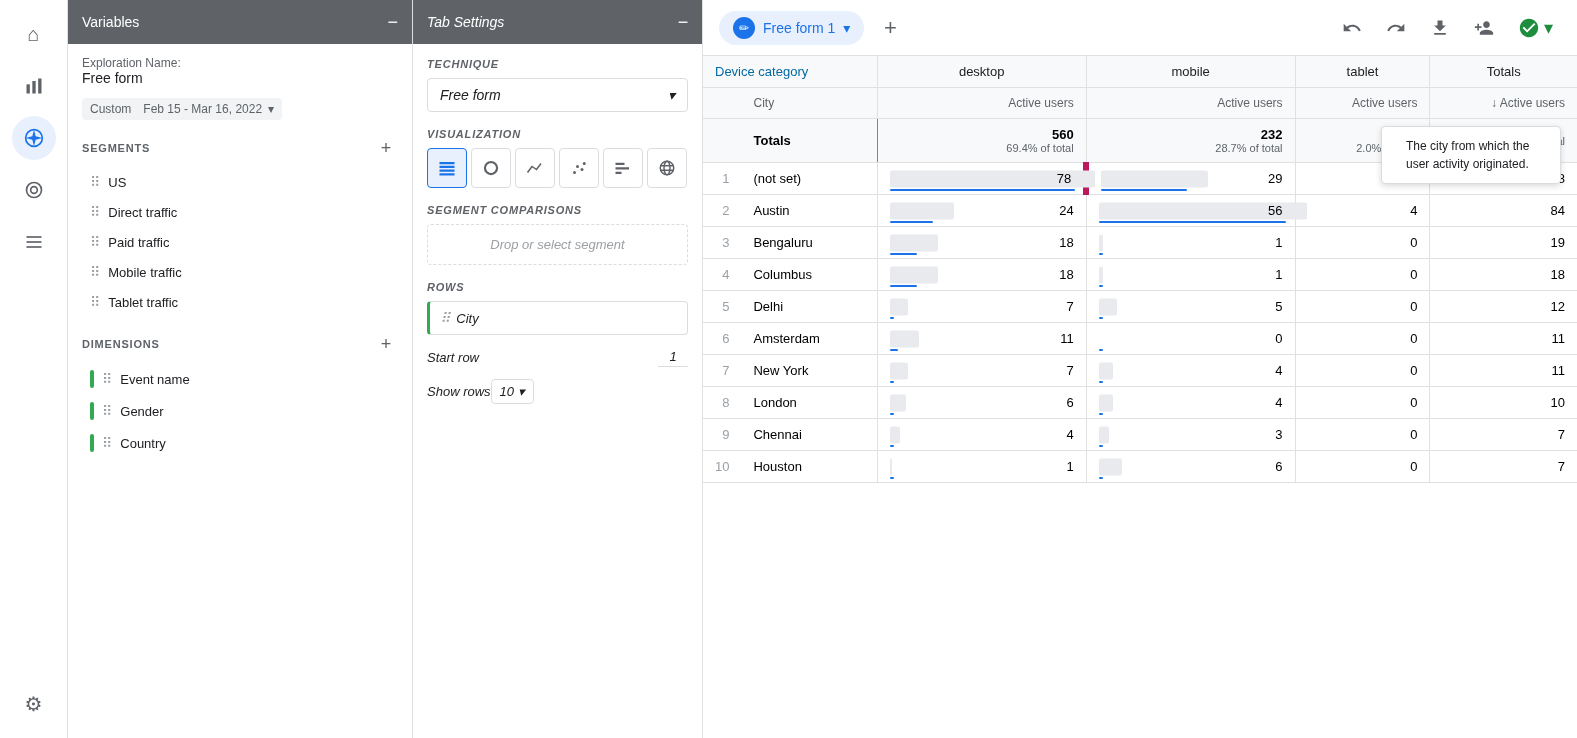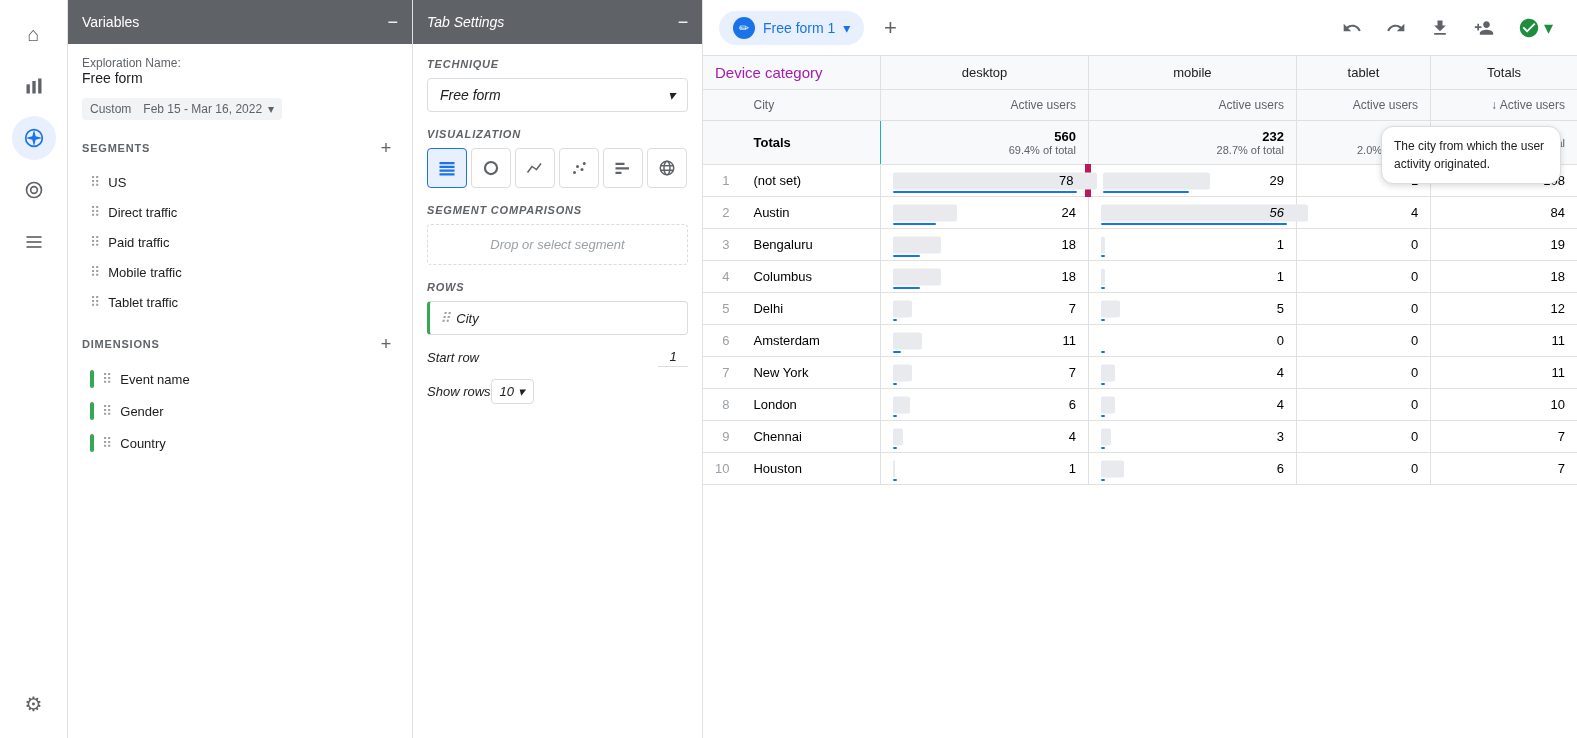--- a/index.html
+++ b/index.html
@@ -368,22 +368,22 @@
       color: #9aa0a6;
       text-align: right;
       width: 30px;
     }
     .tooltip-popup {
       position: absolute;
       right: 16px;
       top: 70px;
       background: #fff;
       border: 1px solid #dadce0;
-      border-radius: 12px;
-      padding: 10px 12px;
+      border-radius: 4px;
+      padding: 10px 24px;
       font-size: 12px;
       color: #202124;
       max-width: 180px;
       box-shadow: 0 2px 6px rgba(0,0,0,0.15);
       z-index: 5;
       line-height: 1.5;
     }
   </style>
 </head>
 <body>
@@ -609,21 +609,21 @@
 
   <div class="data-area">
 
     <div class="tooltip-popup">
       <span>The city from which the user activity originated.</span>
     </div>
 
     <table class="data-table">
       <thead>
         <tr>
-          <th class="col-label" colspan="2" style="color:#a21caf; font-size:15px; font-weight:400;">Device category</th>
+          <th class="col-label" colspan="2" style="color:#0369a1; font-size:13px; font-weight:400;">Device category</th>
           <th colspan="1" style="border-left:1px solid #e0e0e0; color:#202124; font-size:13px; font-weight:400; text-align:center;">desktop</th>
           <th colspan="1" style="border-left:1px solid #e0e0e0; color:#202124; font-size:13px; font-weight:400; text-align:center;">mobile</th>
           <th colspan="1" style="border-left:1px solid #e0e0e0; color:#202124; font-size:13px; font-weight:400; text-align:center;">tablet</th>
           <th colspan="1" style="border-left:1px solid #e0e0e0; color:#202124; font-size:13px; font-weight:400; text-align:center;">Totals</th>
         </tr>
         <tr>
           <th class="col-label" style="width:30px;"></th>
           <th class="col-label">City</th>
           <th style="border-left:1px solid #e0e0e0;">Active users</th>
           <th style="border-left:1px solid #e0e0e0;">Active users</th>
@@ -671,21 +671,21 @@
       <td class="row-num">2</td>
       <td class="col-label">Austin</td>
       <td style="position:relative; border-left:1px solid #e0e0e0; min-width:140px;">
         <div style="position:absolute; top:50%; left:12px; height:55%; width:31%; background:#e8eaed; transform:translateY(-50%); border-radius:2px;"></div>
         <div style="position:absolute; bottom:3px; left:12px; height:2px; width:21%; background:#1a73e8; border-radius:1px;"></div>
         <span style="position:relative; z-index:1;">24</span>
       </td>
       <td style="position:relative; border-left:1px solid #e0e0e0; min-width:140px;">
         <div style="position:absolute; top:50%; left:12px; height:55%; width:100%; background:#e8eaed; transform:translateY(-50%); border-radius:2px;"></div>
         <div style="position:absolute; bottom:3px; left:12px; height:2px; width:90%; background:#1a73e8; border-radius:1px;"></div>
-        <span style="position:relative; z-index:1;font-style:italic;">56</span>
+        <span style="position:relative; z-index:1;">56</span>
       </td>
       <td style="border-left:1px solid #e0e0e0;">4</td>
       <td style="border-left:1px solid #e0e0e0;">84</td>
     </tr>
           <tr>
       <td class="row-num">3</td>
       <td class="col-label">Bengaluru</td>
       <td style="position:relative; border-left:1px solid #e0e0e0; min-width:140px;">
         <div style="position:absolute; top:50%; left:12px; height:55%; width:23%; background:#e8eaed; transform:translateY(-50%); border-radius:2px;"></div>
         <div style="position:absolute; bottom:3px; left:12px; height:2px; width:13%; background:#1a73e8; border-radius:1px;"></div>

